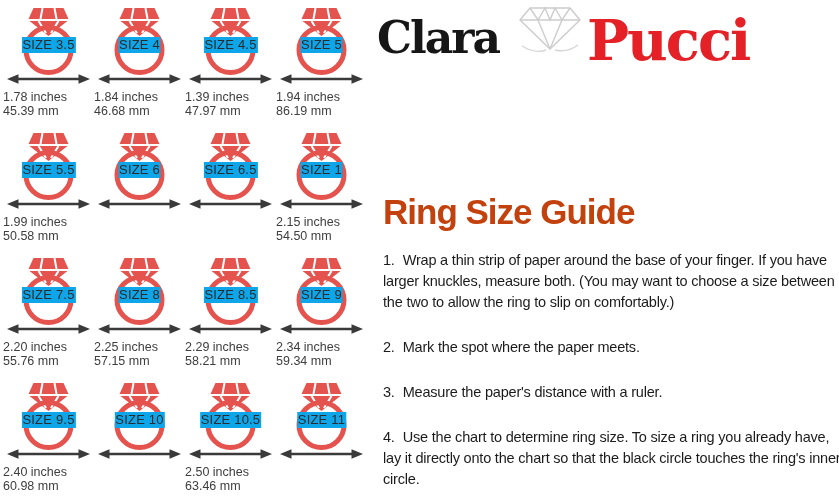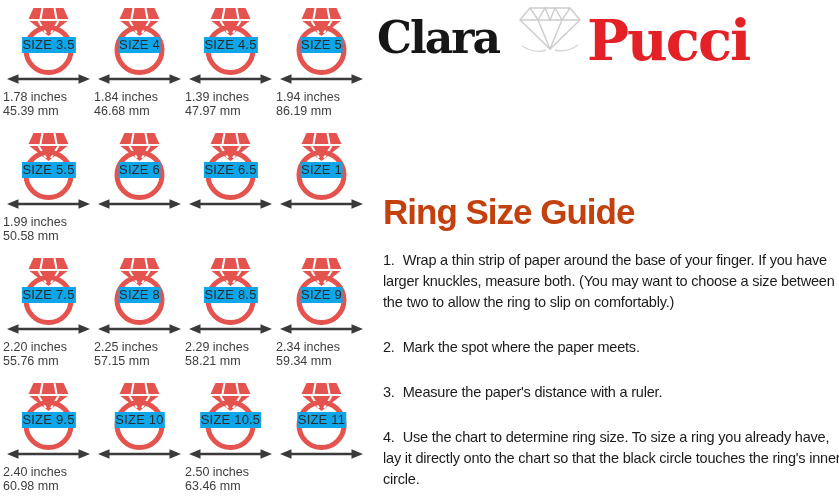--- a/index.html
+++ b/index.html
@@ -245,20 +245,24 @@
         <line x1="55.5" y1="21" x2="48" y2="33" stroke="#ffffff" stroke-width="2"></line>
       </g>
       <circle cx="45.5" cy="50" r="22.5" fill="none" stroke="var(--ring-red)" stroke-width="5"></circle>
       <g fill="var(--arrow-color)">
         <line x1="12" y1="79" x2="79" y2="79" stroke="var(--arrow-color)" stroke-width="2.4"></line>
         <polygon points="4,79 15.5,74.3 15.5,83.7"></polygon>
         <polygon points="87,79 75.5,74.3 75.5,83.7"></polygon>
       </g>
     </svg>
     <span class="size-label">SIZE 1</span>
+    <div class="meas">
+      <div class="inches">2.15 inches</div>
+      <div class="mm">54.50 mm</div>
+    </div>
   </div>
 
   <div class="cell">
     <svg class="ring-svg" width="91" height="86" viewBox="0 0 91 86">
       <g fill="var(--ring-red)">
         <polygon points="30.5,8 60.5,8 65.5,19 25.5,19"></polygon>
         <polygon points="26.5,21 64.5,21 45.5,36"></polygon>
         <line x1="39.5" y1="8" x2="37.5" y2="19" stroke="#ffffff" stroke-width="2"></line>
         <line x1="51.5" y1="8" x2="53.5" y2="19" stroke="#ffffff" stroke-width="2"></line>
         <line x1="35.5" y1="21" x2="43" y2="33" stroke="#ffffff" stroke-width="2"></line>

